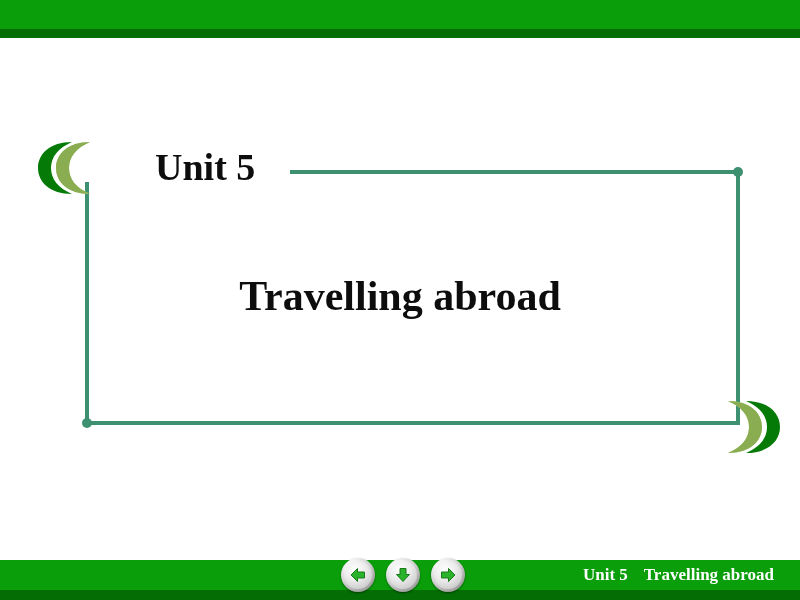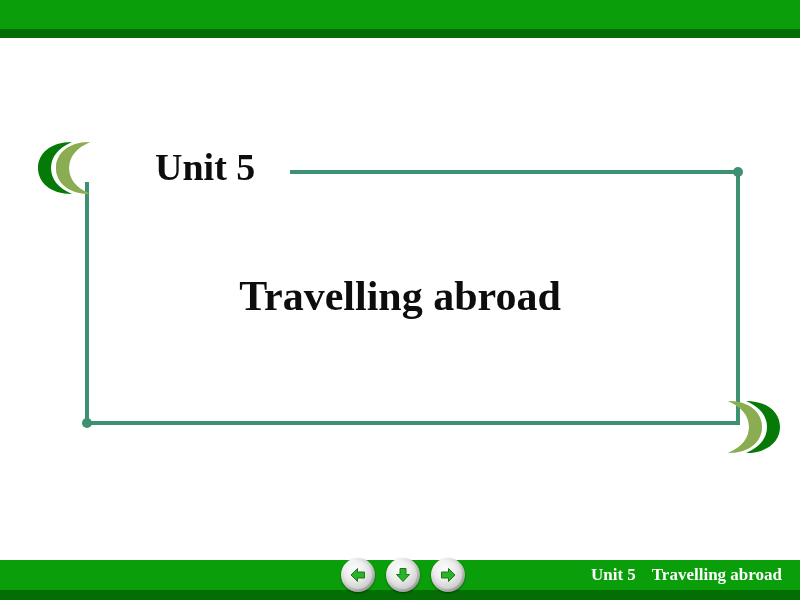--- a/index.html
+++ b/index.html
@@ -58,21 +58,21 @@
   #footer-underbar {
     position: absolute;
     left: 0; top: 590px;
     width: 800px;
     height: 10px;
     background: #046e04;
     z-index: 5;
   }
   #footer-label {
     position: absolute;
-    right: 18px;
+    right: 26px;
     top: 561px;
     height: 40px;
     line-height: 28px;
     color: #ffffff;
     font-family: "Liberation Serif", "DejaVu Serif", serif;
     font-weight: bold;
     font-size: 17px;
     white-space: nowrap;
     z-index: 7;
   }

